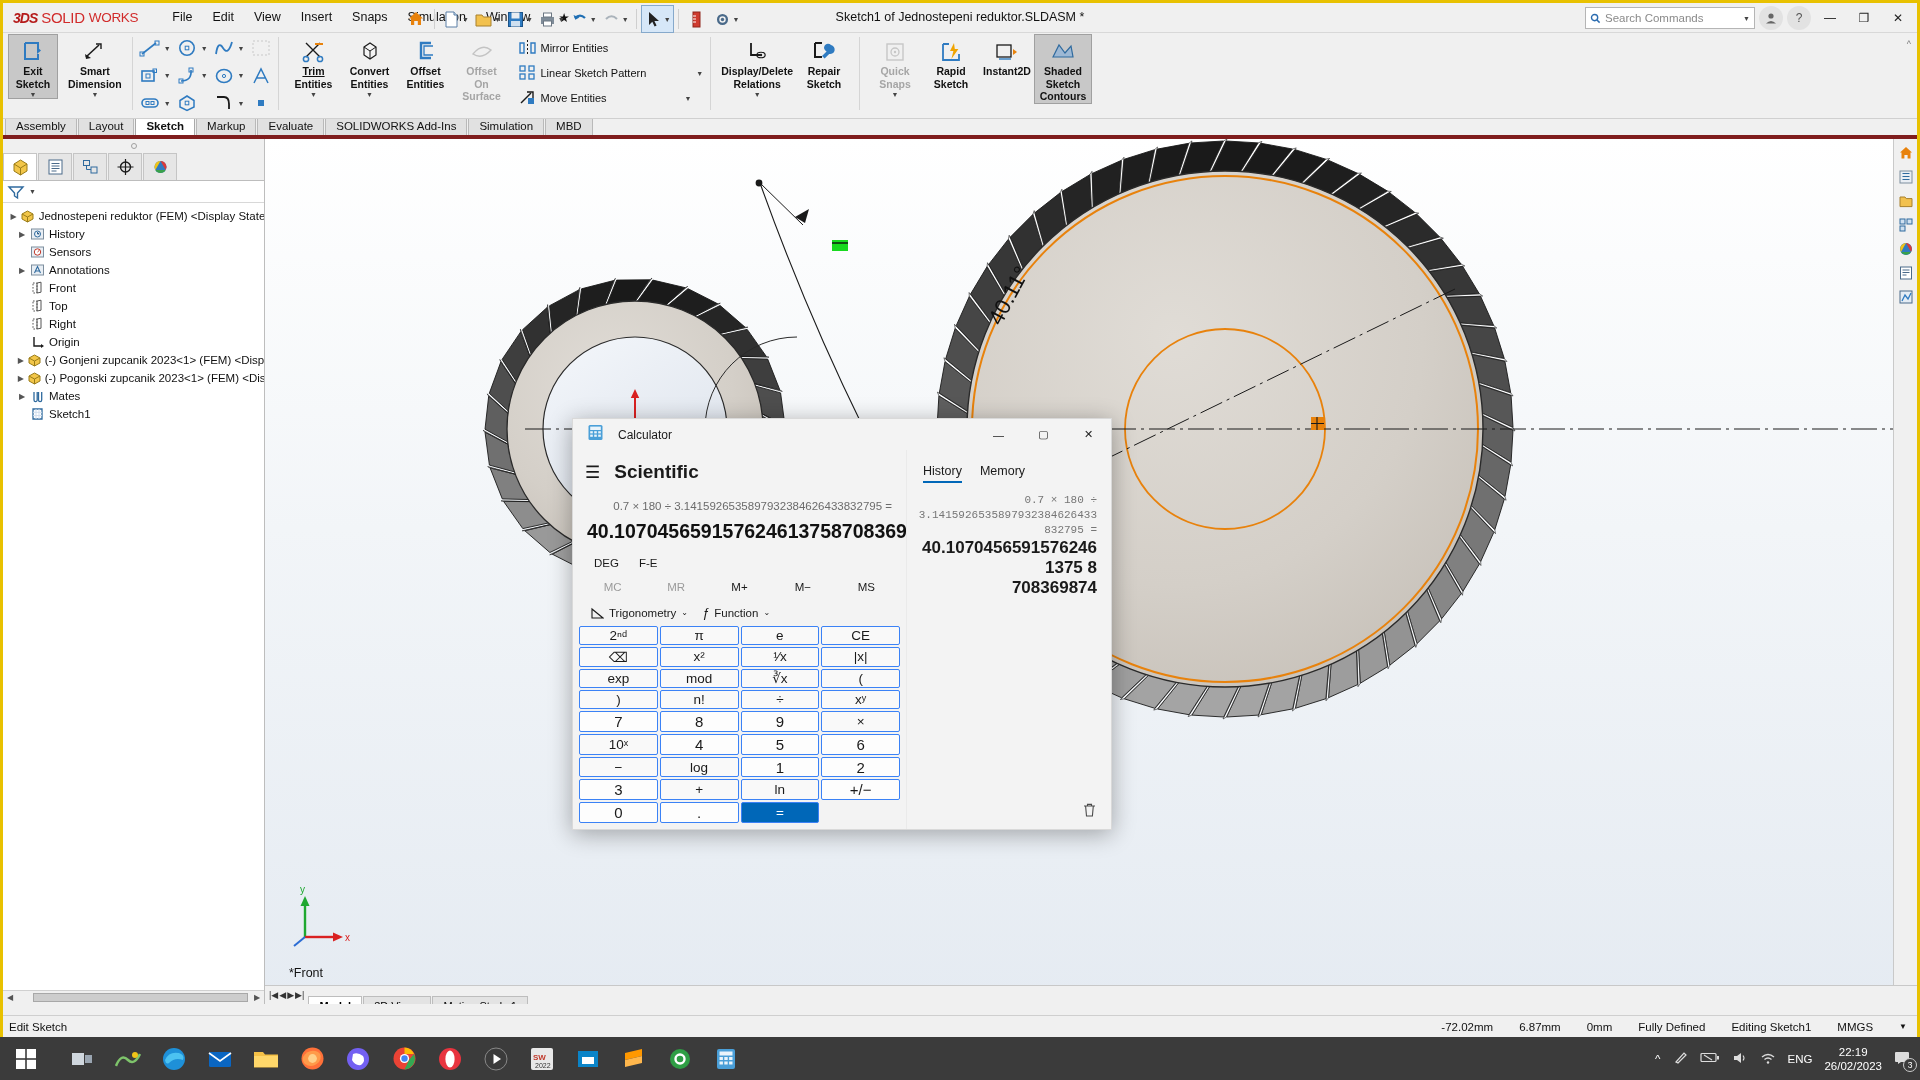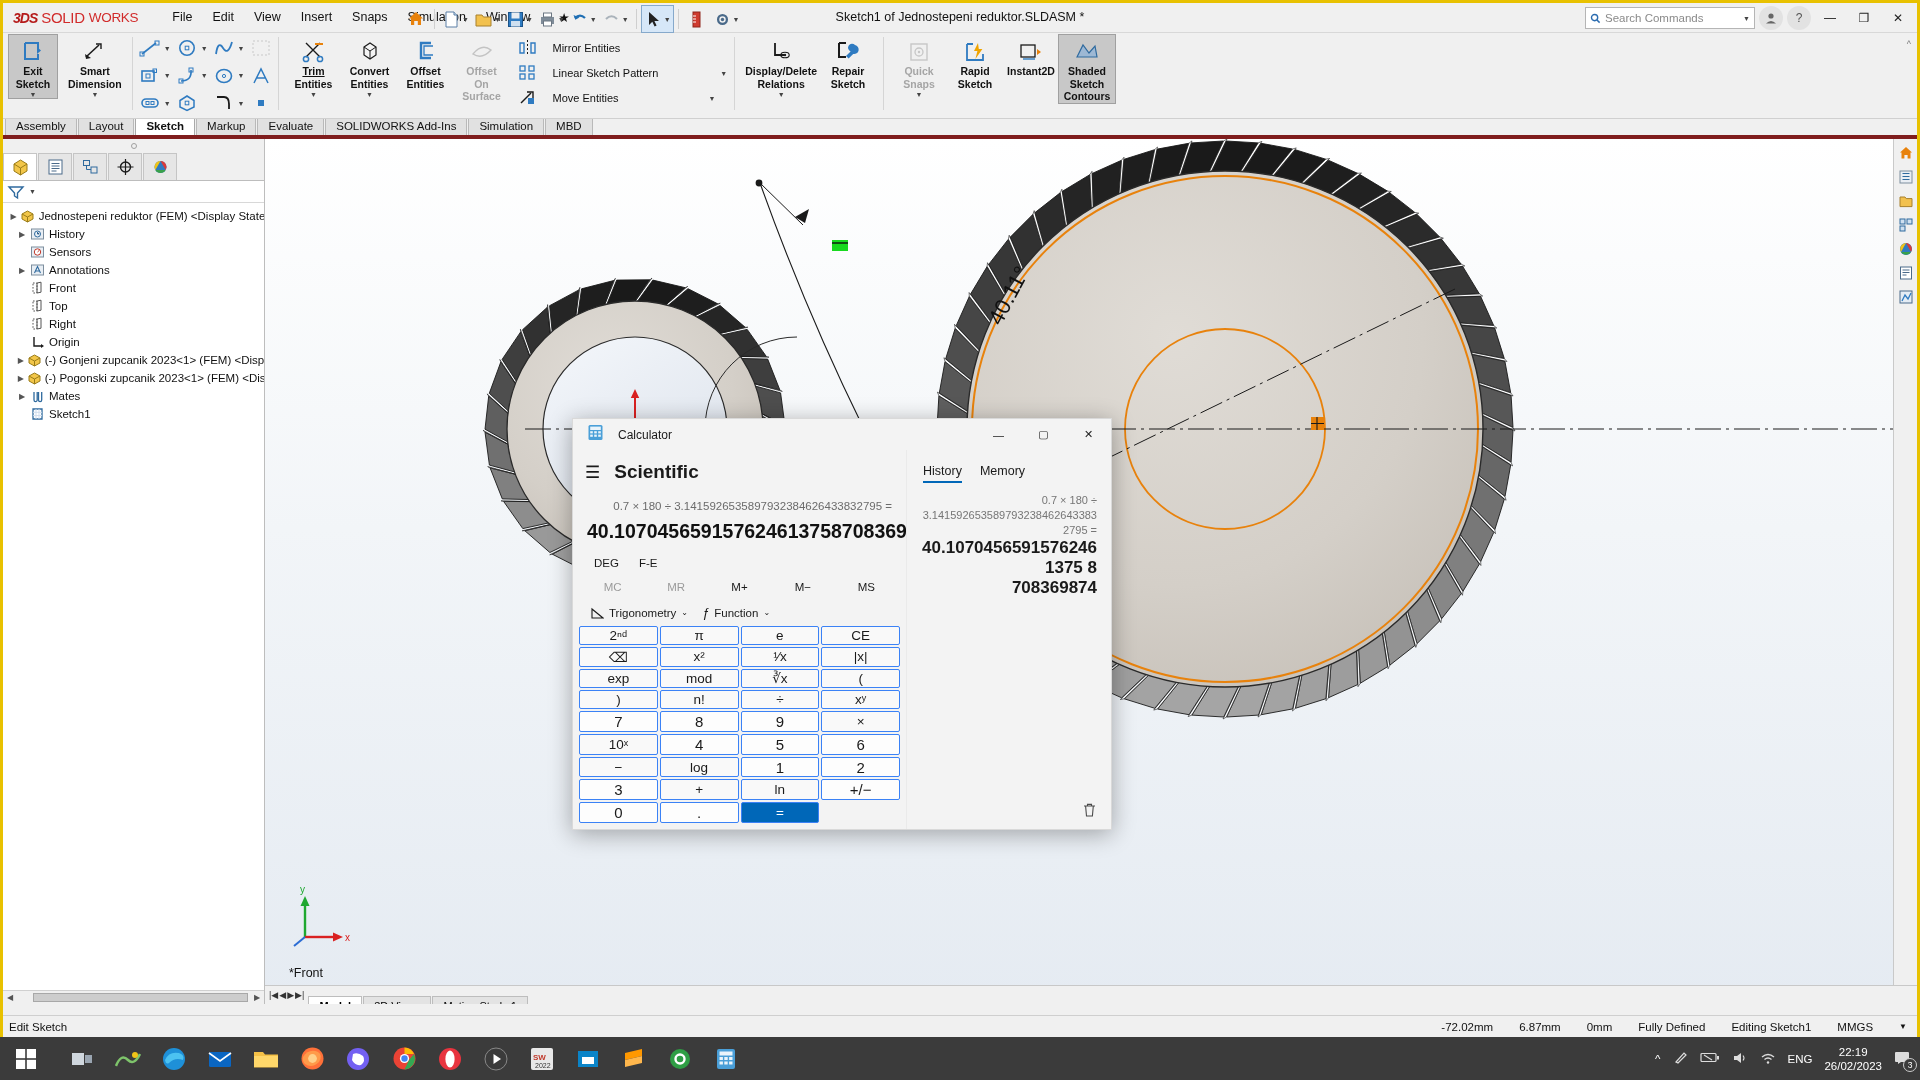--- a/index.html
+++ b/index.html
@@ -70,21 +70,21 @@
   }
   .rbig.active { background:#c8c8c8; outline:1px solid #a0a0a0; }
   .rbig .ico { height:26px; display:flex; align-items:center; justify-content:center; }
   .rbig .lbl { font-size:10.5px; line-height:11.5px; color:#111; margin-top:1px;}
   .rbig.dis .lbl { color:#a5a5a5; }
   .rbig .dd { font-size:7px; color:#444; margin-top:1px;}
 
   .rwide { width:auto; min-width:56px; padding-left:3px; padding-right:3px;}
 
   .rsmallcol { display:flex; flex-direction:column; gap:1px; padding-top:3px;}
-  .rsmall { display:flex; align-items:center; height:24px; padding:0 4px; gap:16px; cursor:default;}
+  .rsmall { display:flex; align-items:center; height:24px; padding:0 4px; gap:4px; cursor:default;}
   .rsmall .lbl { font-size:11px; color:#111; white-space:nowrap;}
 
   .sketchgrid { display:grid; grid-template-columns:repeat(4, auto); gap:1px; padding-top:3px;}
   .sgcell { display:flex; align-items:center; height:24px; padding:0 1px;}
   .sgbtn { width:26px; height:24px; display:flex; align-items:center; justify-content:center;}
 
   
   .cmdtabs {
     height:20px; background:#f0f0f0; display:flex; align-items:flex-end;
     border-bottom:4px solid #7f1d1d; padding-left:2px;
@@ -205,21 +205,21 @@
   }
   .key.num { background:#fdfdfd; font-size:15px;}
   .key.eq { background:#0067b8; color:#fff;}
 
   .calc-right { flex:1; display:flex; flex-direction:column; background:#f3f3f3; border-left:1px solid #eaeaea;}
   .hm-tabs { display:flex; gap:18px; padding:14px 0 0 16px;}
   .hm-tab { font-size:12.5px; color:#1a1a1a; padding-bottom:5px; position:relative;}
   .hm-tab.active:after { content:""; position:absolute; left:0; right:0; bottom:0; height:2px; background:#0067b8;}
   .hist-list { flex:1; padding:10px 14px 0 10px; overflow:hidden;}
   .hist-item { text-align:right; }
-  .hist-item .e { font-size:11px; color:#767676; line-height:15px; word-break:break-all;}
+  .hist-item .e { font-size:11px; color:#767676; line-height:15px; word-break:break-all;font-family:Liberation Mono, monospace;}
   .hist-item .r { font-size:17px; font-weight:bold; color:#1a1a1a; line-height:20px; word-break:break-all;}
   .hist-foot { height:34px; display:flex; align-items:center; justify-content:flex-end; padding-right:14px;}
 
   
   svg.drawing { position:absolute; left:0; top:0; }
   .dimtext { font-family:"Liberation Sans", sans-serif; font-size:21px; fill:#111; }
 </style>
 </head>
 <body>
 

